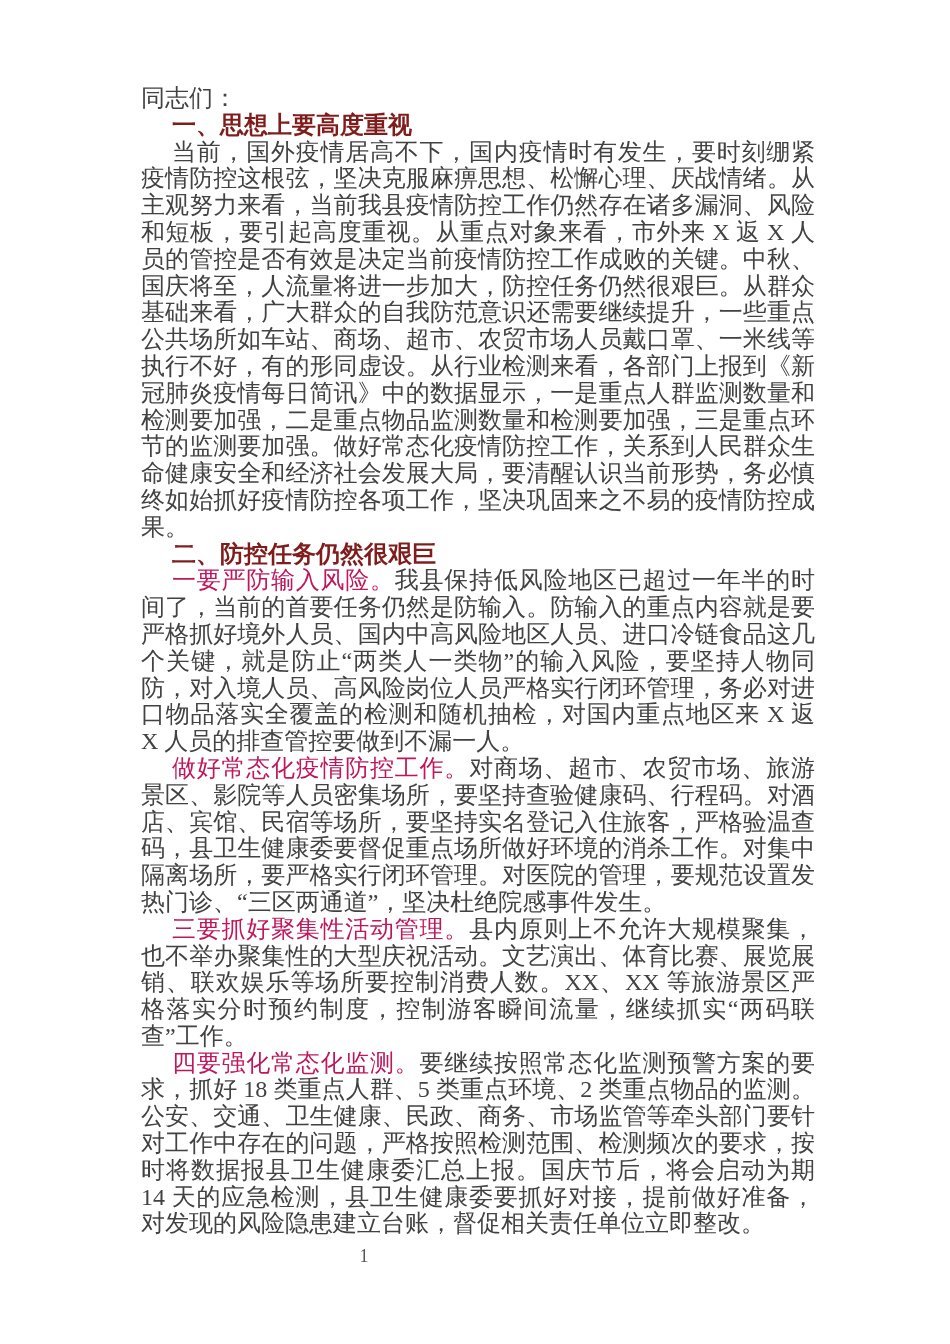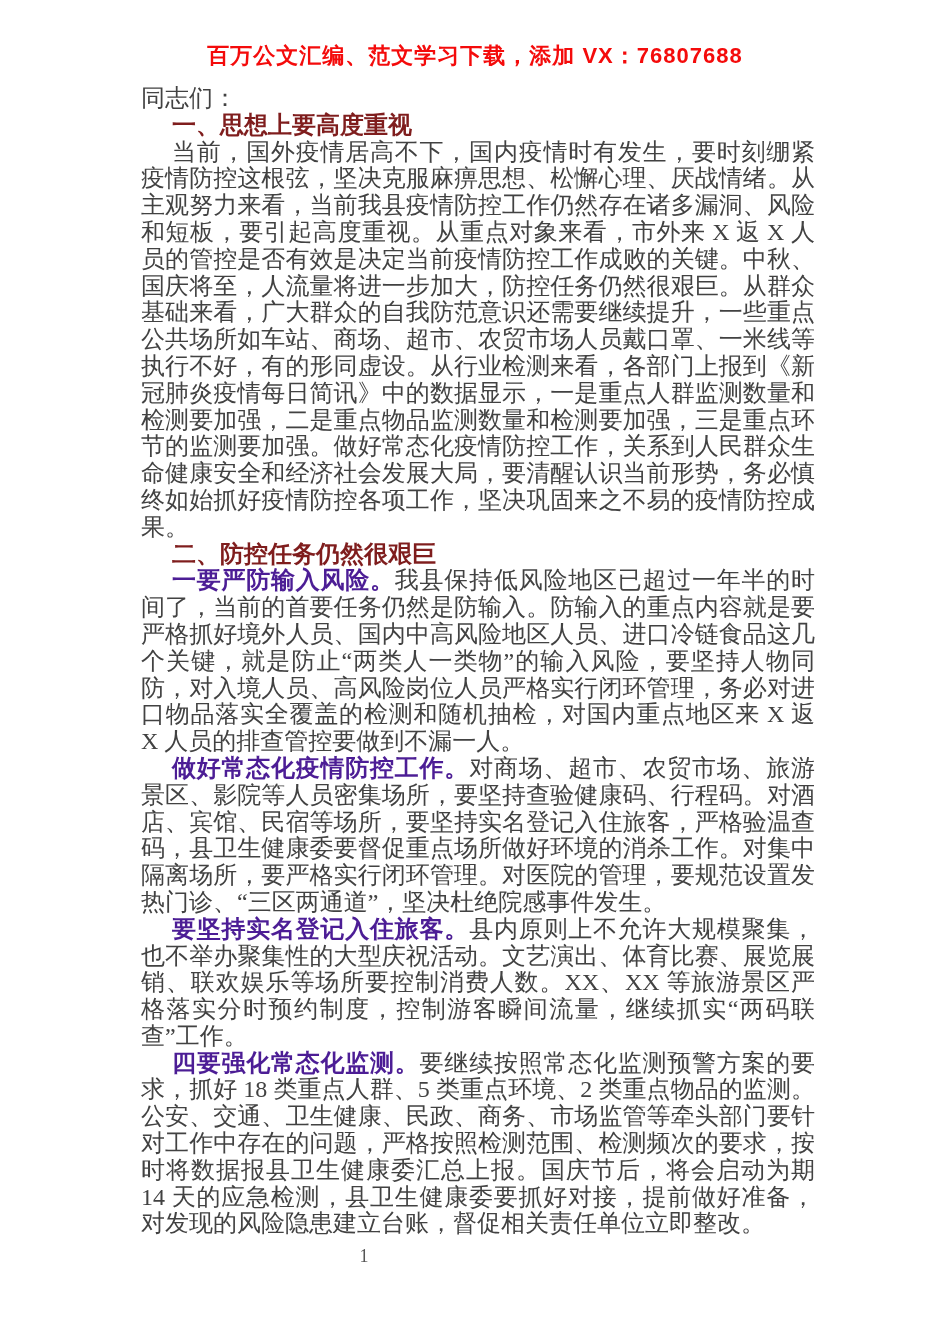--- a/index.html
+++ b/index.html
@@ -44,47 +44,46 @@
   }
   .doc p.salutation {
     text-indent: 0;
   }
   .doc p.heading {
     font-weight: 700;
     color: #7f1d1d;
     font-family: "Liberation Sans", "DejaVu Sans", sans-serif;
   }
   .doc .lead {
-    font-weight: 700;
-    color: #4c1d95;
+    font-weight: 400;
+    color: #be185d;
     font-family: "Liberation Sans", "DejaVu Sans", sans-serif;
   }
   .page-number {
     position: absolute;
     left: 340px;
     top: 1246px;
     width: 48px;
     text-align: center;
     font-size: 18px;
     line-height: 20px;
     color: #555555;
     font-family: "Liberation Serif", "DejaVu Serif", serif;
   }
 </style>
 </head>
 <body>
 
 <div class="page">
-  <div class="promo-header" style="color: rgb(244, 11, 11);">百万公文汇编、范文学习下载，添加 VX：76807688</div>
 
   <div class="doc">
       <p class="salutation">同志们：</p>
       <p class="heading">一、思想上要高度重视</p>
       <p class="paragraph">当前，国外疫情居高不下，国内疫情时有发生，要时刻绷紧疫情防控这根弦，坚决克服麻痹思想、松懈心理、厌战情绪。从主观努力来看，当前我县疫情防控工作仍然存在诸多漏洞、风险和短板，要引起高度重视。从重点对象来看，市外来 X 返 X 人员的管控是否有效是决定当前疫情防控工作成败的关键。中秋、国庆将至，人流量将进一步加大，防控任务仍然很艰巨。从群众基础来看，广大群众的自我防范意识还需要继续提升，一些重点公共场所如车站、商场、超市、农贸市场人员戴口罩、一米线等执行不好，有的形同虚设。从行业检测来看，各部门上报到《新冠肺炎疫情每日简讯》中的数据显示，一是重点人群监测数量和检测要加强，二是重点物品监测数量和检测要加强，三是重点环节的监测要加强。做好常态化疫情防控工作，关系到人民群众生命健康安全和经济社会发展大局，要清醒认识当前形势，务必慎终如始抓好疫情防控各项工作，坚决巩固来之不易的疫情防控成果。</p>
       <p class="heading">二、防控任务仍然很艰巨</p>
       <p class="paragraph"><span class="lead">一要严防输入风险。</span>我县保持低风险地区已超过一年半的时间了，当前的首要任务仍然是防输入。防输入的重点内容就是要严格抓好境外人员、国内中高风险地区人员、进口冷链食品这几个关键，就是防止“两类人一类物”的输入风险，要坚持人物同防，对入境人员、高风险岗位人员严格实行闭环管理，务必对进口物品落实全覆盖的检测和随机抽检，对国内重点地区来 X 返 X 人员的排查管控要做到不漏一人。</p>
       <p class="paragraph"><span class="lead">做好常态化疫情防控工作。</span>对商场、超市、农贸市场、旅游景区、影院等人员密集场所，要坚持查验健康码、行程码。对酒店、宾馆、民宿等场所，要坚持实名登记入住旅客，严格验温查码，县卫生健康委要督促重点场所做好环境的消杀工作。对集中隔离场所，要严格实行闭环管理。对医院的管理，要规范设置发热门诊、“三区两通道”，坚决杜绝院感事件发生。</p>
-      <p class="paragraph"><span class="lead">要坚持实名登记入住旅客。</span>县内原则上不允许大规模聚集，也不举办聚集性的大型庆祝活动。文艺演出、体育比赛、展览展销、联欢娱乐等场所要控制消费人数。XX、XX 等旅游景区严格落实分时预约制度，控制游客瞬间流量，继续抓实“两码联查”工作。</p>
+      <p class="paragraph"><span class="lead">三要抓好聚集性活动管理。</span>县内原则上不允许大规模聚集，也不举办聚集性的大型庆祝活动。文艺演出、体育比赛、展览展销、联欢娱乐等场所要控制消费人数。XX、XX 等旅游景区严格落实分时预约制度，控制游客瞬间流量，继续抓实“两码联查”工作。</p>
       <p class="paragraph"><span class="lead">四要强化常态化监测。</span>要继续按照常态化监测预警方案的要求，抓好 18 类重点人群、5 类重点环境、2 类重点物品的监测。公安、交通、卫生健康、民政、商务、市场监管等牵头部门要针对工作中存在的问题，严格按照检测范围、检测频次的要求，按时将数据报县卫生健康委汇总上报。国庆节后，将会启动为期 14 天的应急检测，县卫生健康委要抓好对接，提前做好准备，对发现的风险隐患建立台账，督促相关责任单位立即整改。</p>
     </div>
 
   <div class="page-number">1</div>
 </div>
 
 </body></html>

